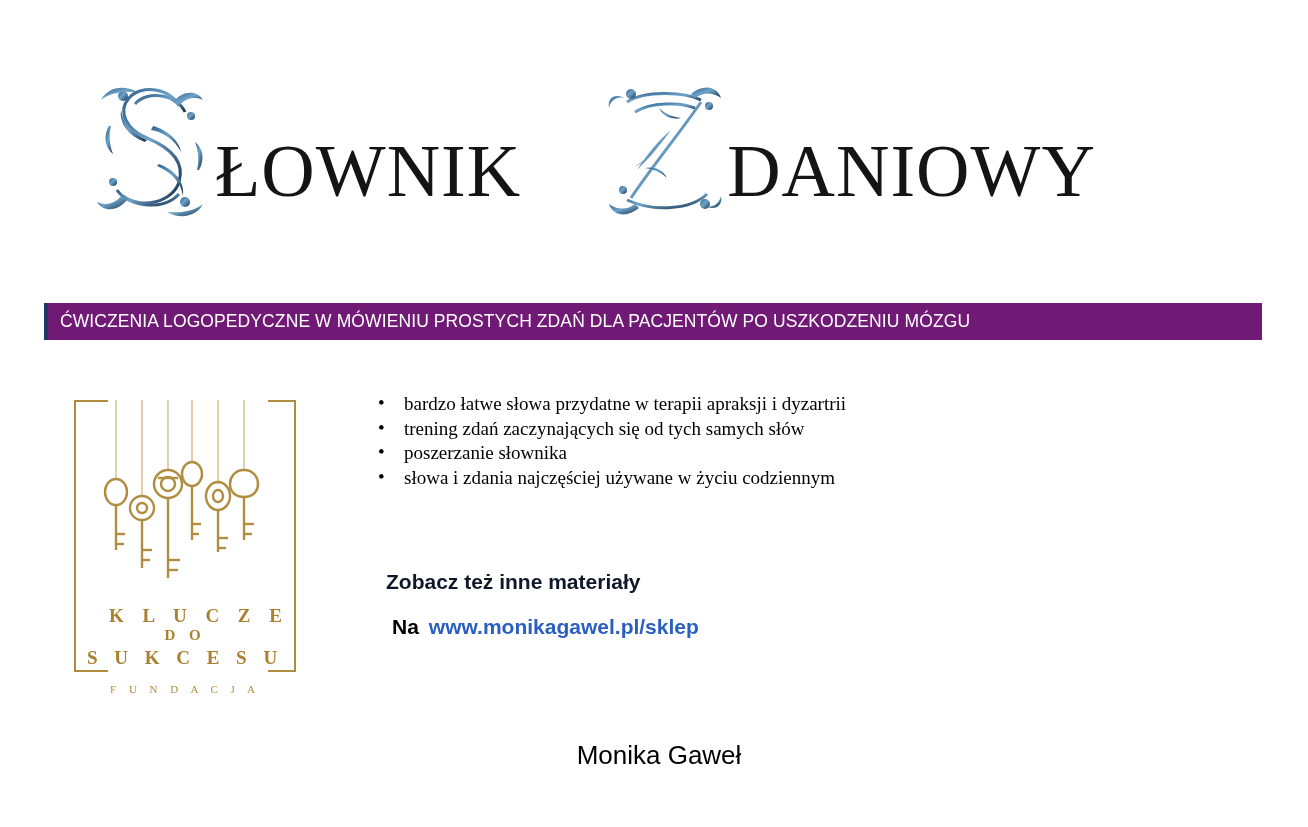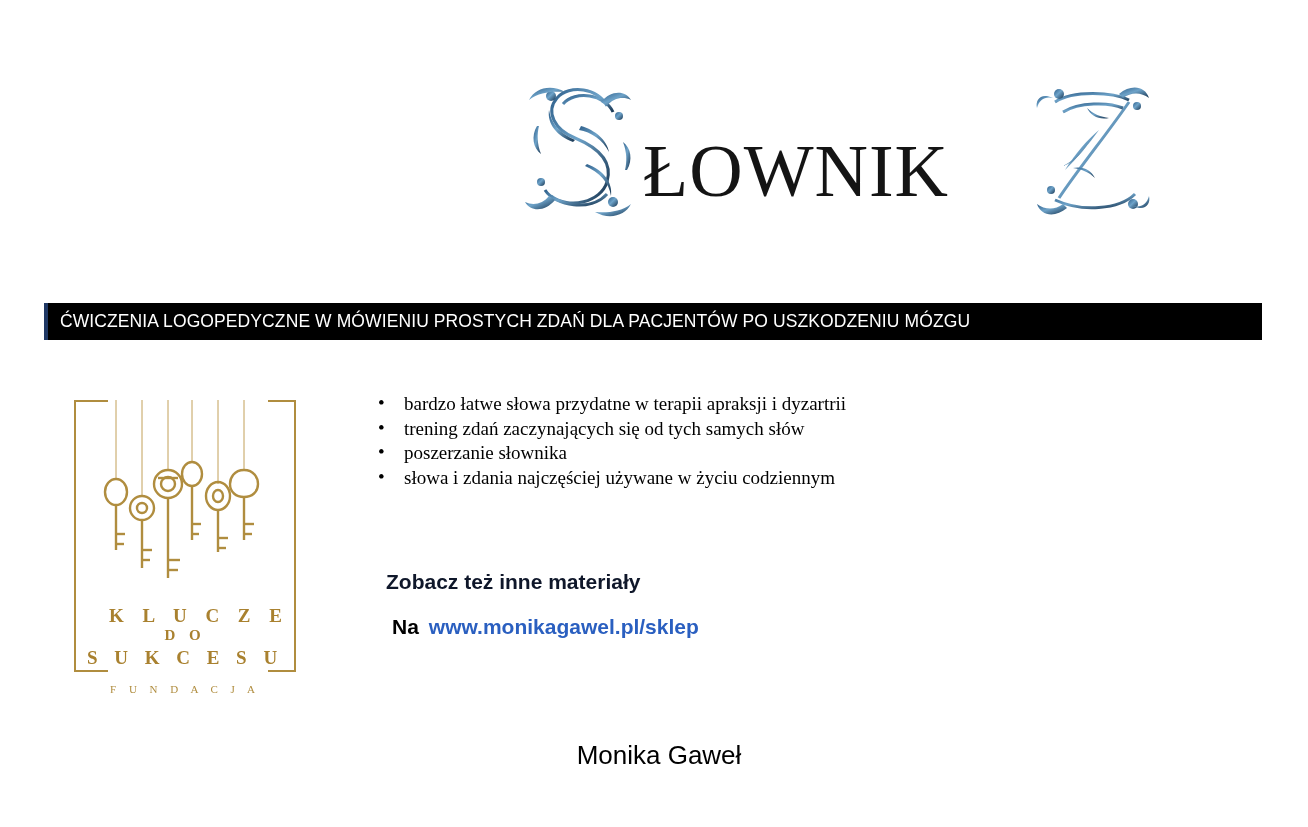--- a/index.html
+++ b/index.html
@@ -13,25 +13,25 @@
     position: relative;
     font-family: "Liberation Serif", serif;
     color: #000000;
     overflow: hidden;
   }
 
   
   .title-block {
     position: absolute;
     top: 72px;
-    left: 0;
+    left: 17px;
     width: 1155px;
     height: 170px;
     display: flex;
-    justify-content: flex-end;
+    justify-content: center;
     align-items: flex-start;
   }
   .title-word {
     display: flex;
     align-items: flex-end;
     white-space: nowrap;
   }
   .title-word + .title-word {
     margin-left: 84px;
   }
@@ -54,21 +54,21 @@
     color: #141414;
   }
 
   
   .banner {
     position: absolute;
     top: 303px;
     left: 44px;
     width: 1218px;
     height: 37px;
-    background: #000000;
+    background: #701a75;
     border-left: 4px solid #1f3864;
     box-sizing: border-box;
     display: flex;
     align-items: center;
   }
   .banner-text {
     font-family: "Liberation Sans", sans-serif;
     font-size: 17.5px;
     color: #ffffff;
     padding-left: 12px;
@@ -290,20 +290,21 @@
           <circle cx="104" cy="34" r="4"></circle>
           <circle cx="18" cy="118" r="4"></circle>
           <path d="M20 26 c-12-6-18 2-16 10 c2-8 8-12 16-10 z"></path>
           <path d="M100 134 c12 6 18-2 16-10 c-2 8-8 12-16 10 z"></path>
           <path d="M58 66 c-6 12-16 22-28 28 c12-4 22-16 28-28 z"></path>
           <path d="M40 96 c10-2 18 2 22 10 c-6-6-14-9-22-10 z"></path>
           <path d="M76 46 c-10 2-18-2-22-10 c6 6 14 9 22 10 z"></path>
         </g>
       </svg>
     </span>
+    <span class="title-rest">DANIOWY</span>
   </div>
 
 </div>
 
 <div class="banner">
   <div class="banner-text">ĆWICZENIA LOGOPEDYCZNE W MÓWIENIU PROSTYCH ZDAŃ DLA PACJENTÓW  PO USZKODZENIU MÓZGU</div>
 </div>
 
 <div class="logo">
   <div class="logo-frame"></div>

